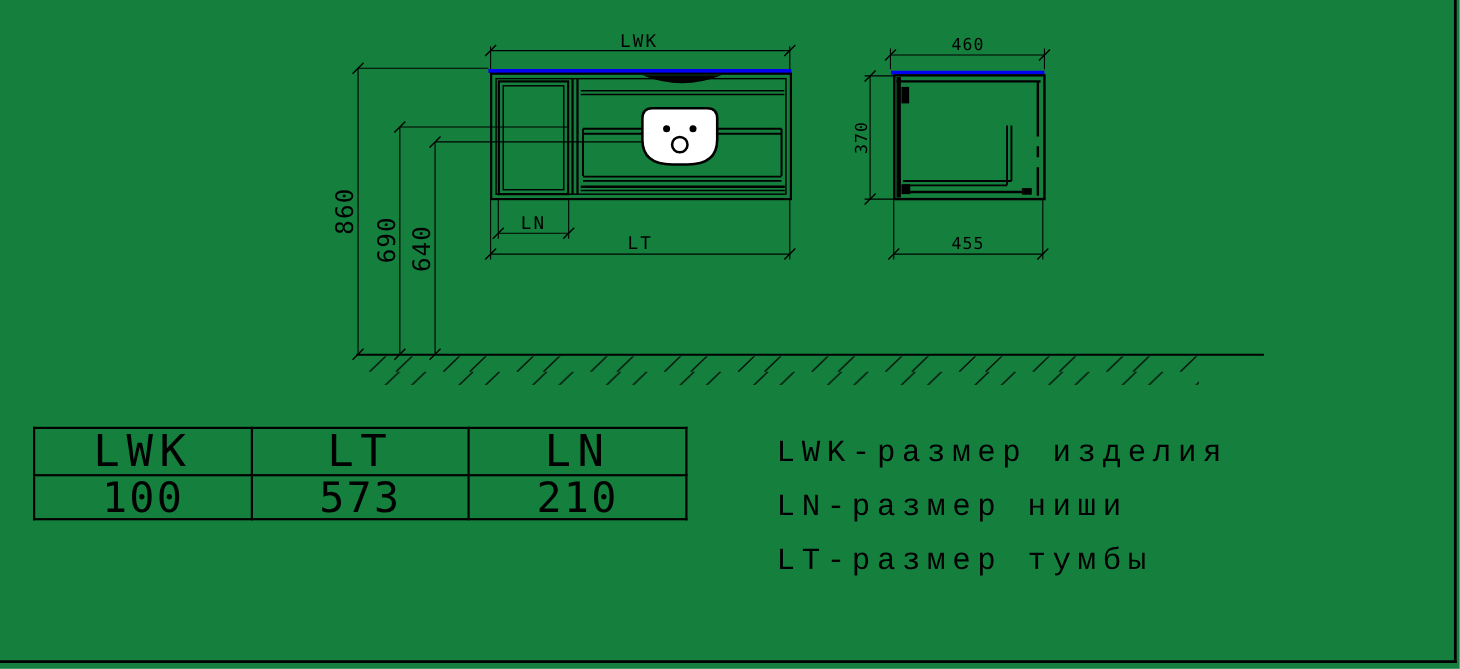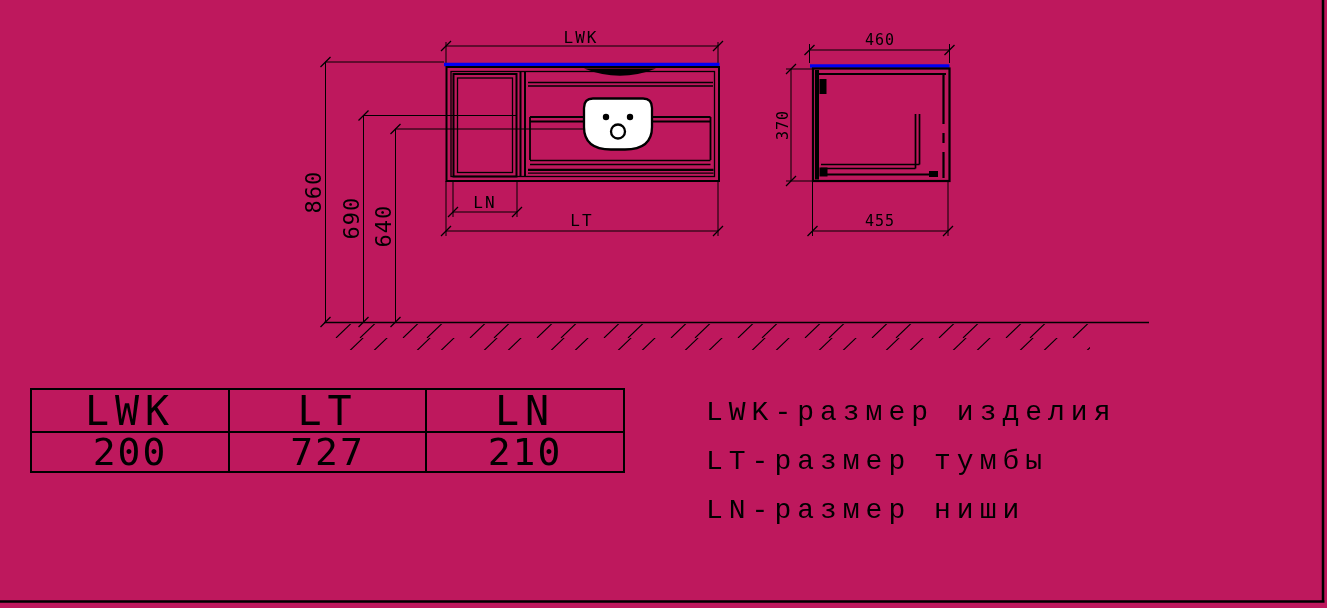--- a/index.html
+++ b/index.html
@@ -1,20 +1,20 @@
 <!DOCTYPE html>
 <html><head>
 <meta charset="utf-8">
 <style>
   html,body{margin:0;padding:0;background:#fff;}
   body{
     width:1327px;height:608px;position:relative;overflow:hidden;
     font-family:"DejaVu Sans Mono", monospace;color:#000;
   }
-  #sheet{position:absolute;left:0;top:0;width:1327px;height:608px;background:#be185d;}
+  #sheet{position:absolute;left:0;top:0;width:1327px;height:608px;background:#15803d;}
   #cad-svg{position:absolute;left:0;top:0;}
   
   .size-table{
     position:absolute;left:30px;top:388px;
     border-collapse:collapse;table-layout:fixed;width:595px;
   }
   .size-table th,.size-table td{
     border:2px solid #000;text-align:center;vertical-align:middle;
     font-family:"DejaVu Sans Mono", monospace;font-weight:normal;
     padding:0;line-height:1;overflow:hidden;white-space:nowrap;
@@ -157,26 +157,26 @@
       </colgroup>
     <thead>
       <tr>
         <th>LWK</th>
         <th>LT</th>
         <th>LN</th>
       </tr>
     </thead>
     <tbody>
       <tr>
-        <td>200</td>
-        <td>727</td>
+        <td>100</td>
+        <td>573</td>
         <td>210</td>
       </tr>
     </tbody>
   </table>
 
   <div class="legend">
     <div class="legend-line">LWK-размер изделия</div>
+    <div class="legend-line">LN-размер ниши</div>
     <div class="legend-line">LT-размер тумбы</div>
-    <div class="legend-line">LN-размер ниши</div>
   </div>
 
 </div>
 
 </body></html>

